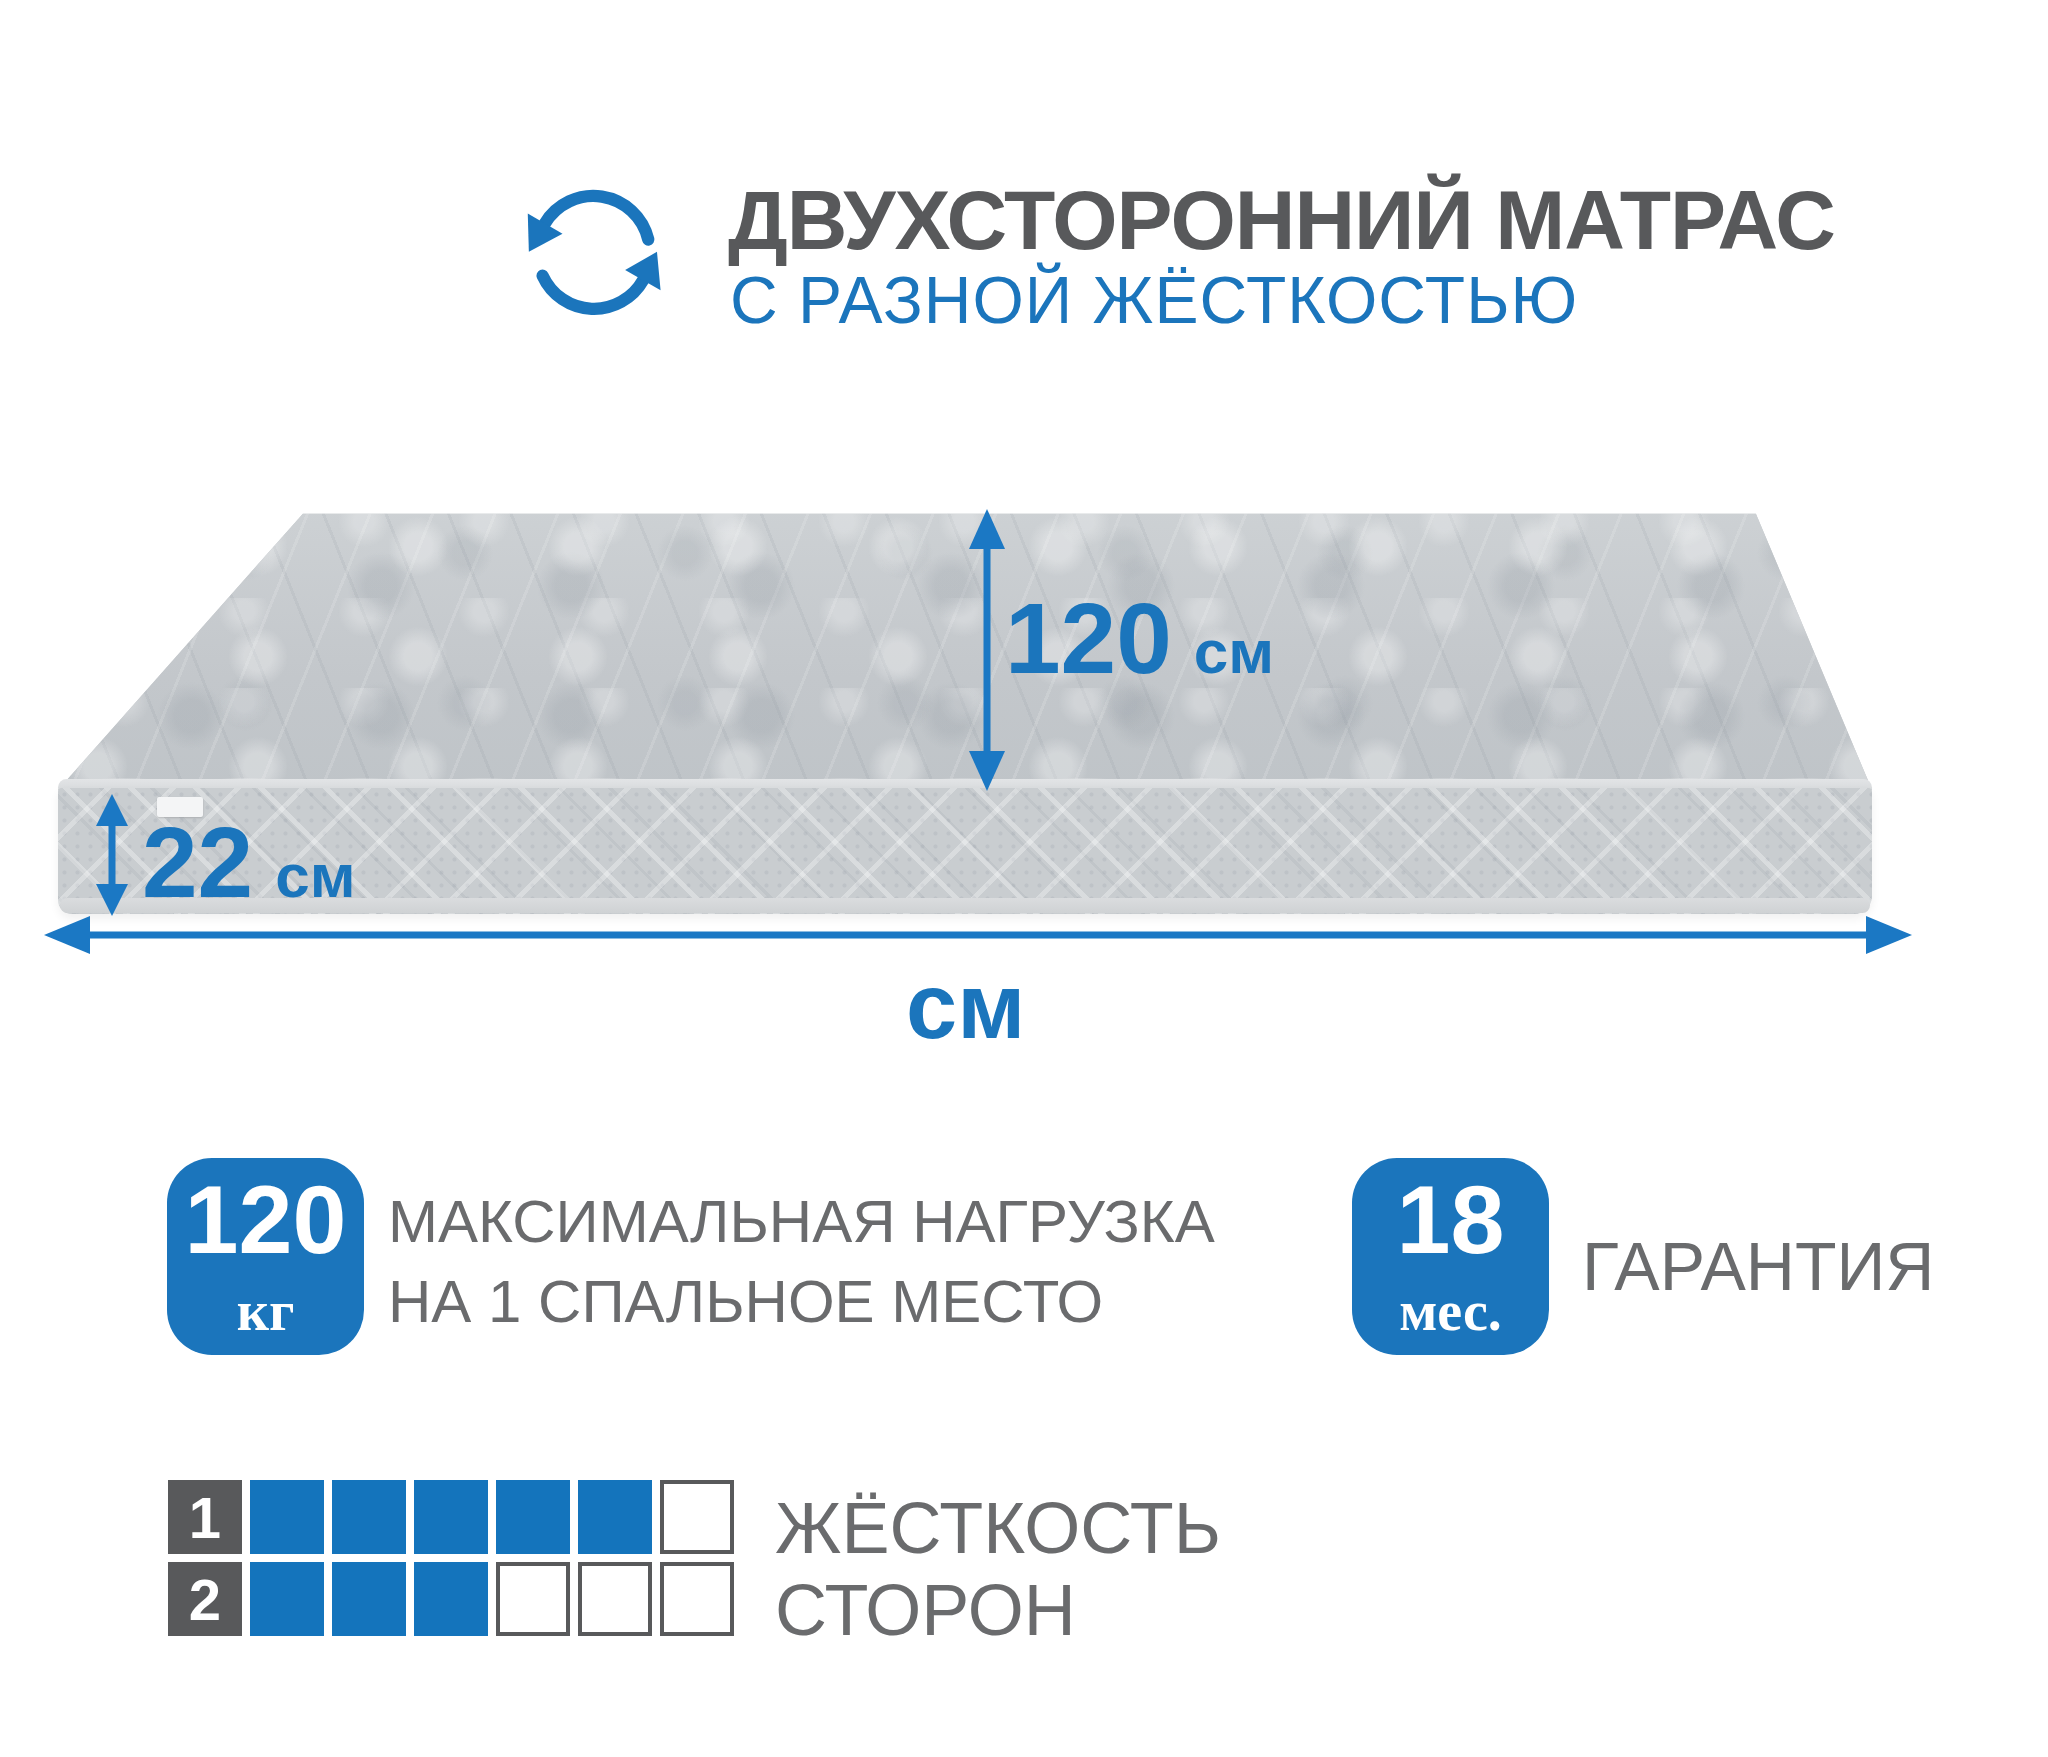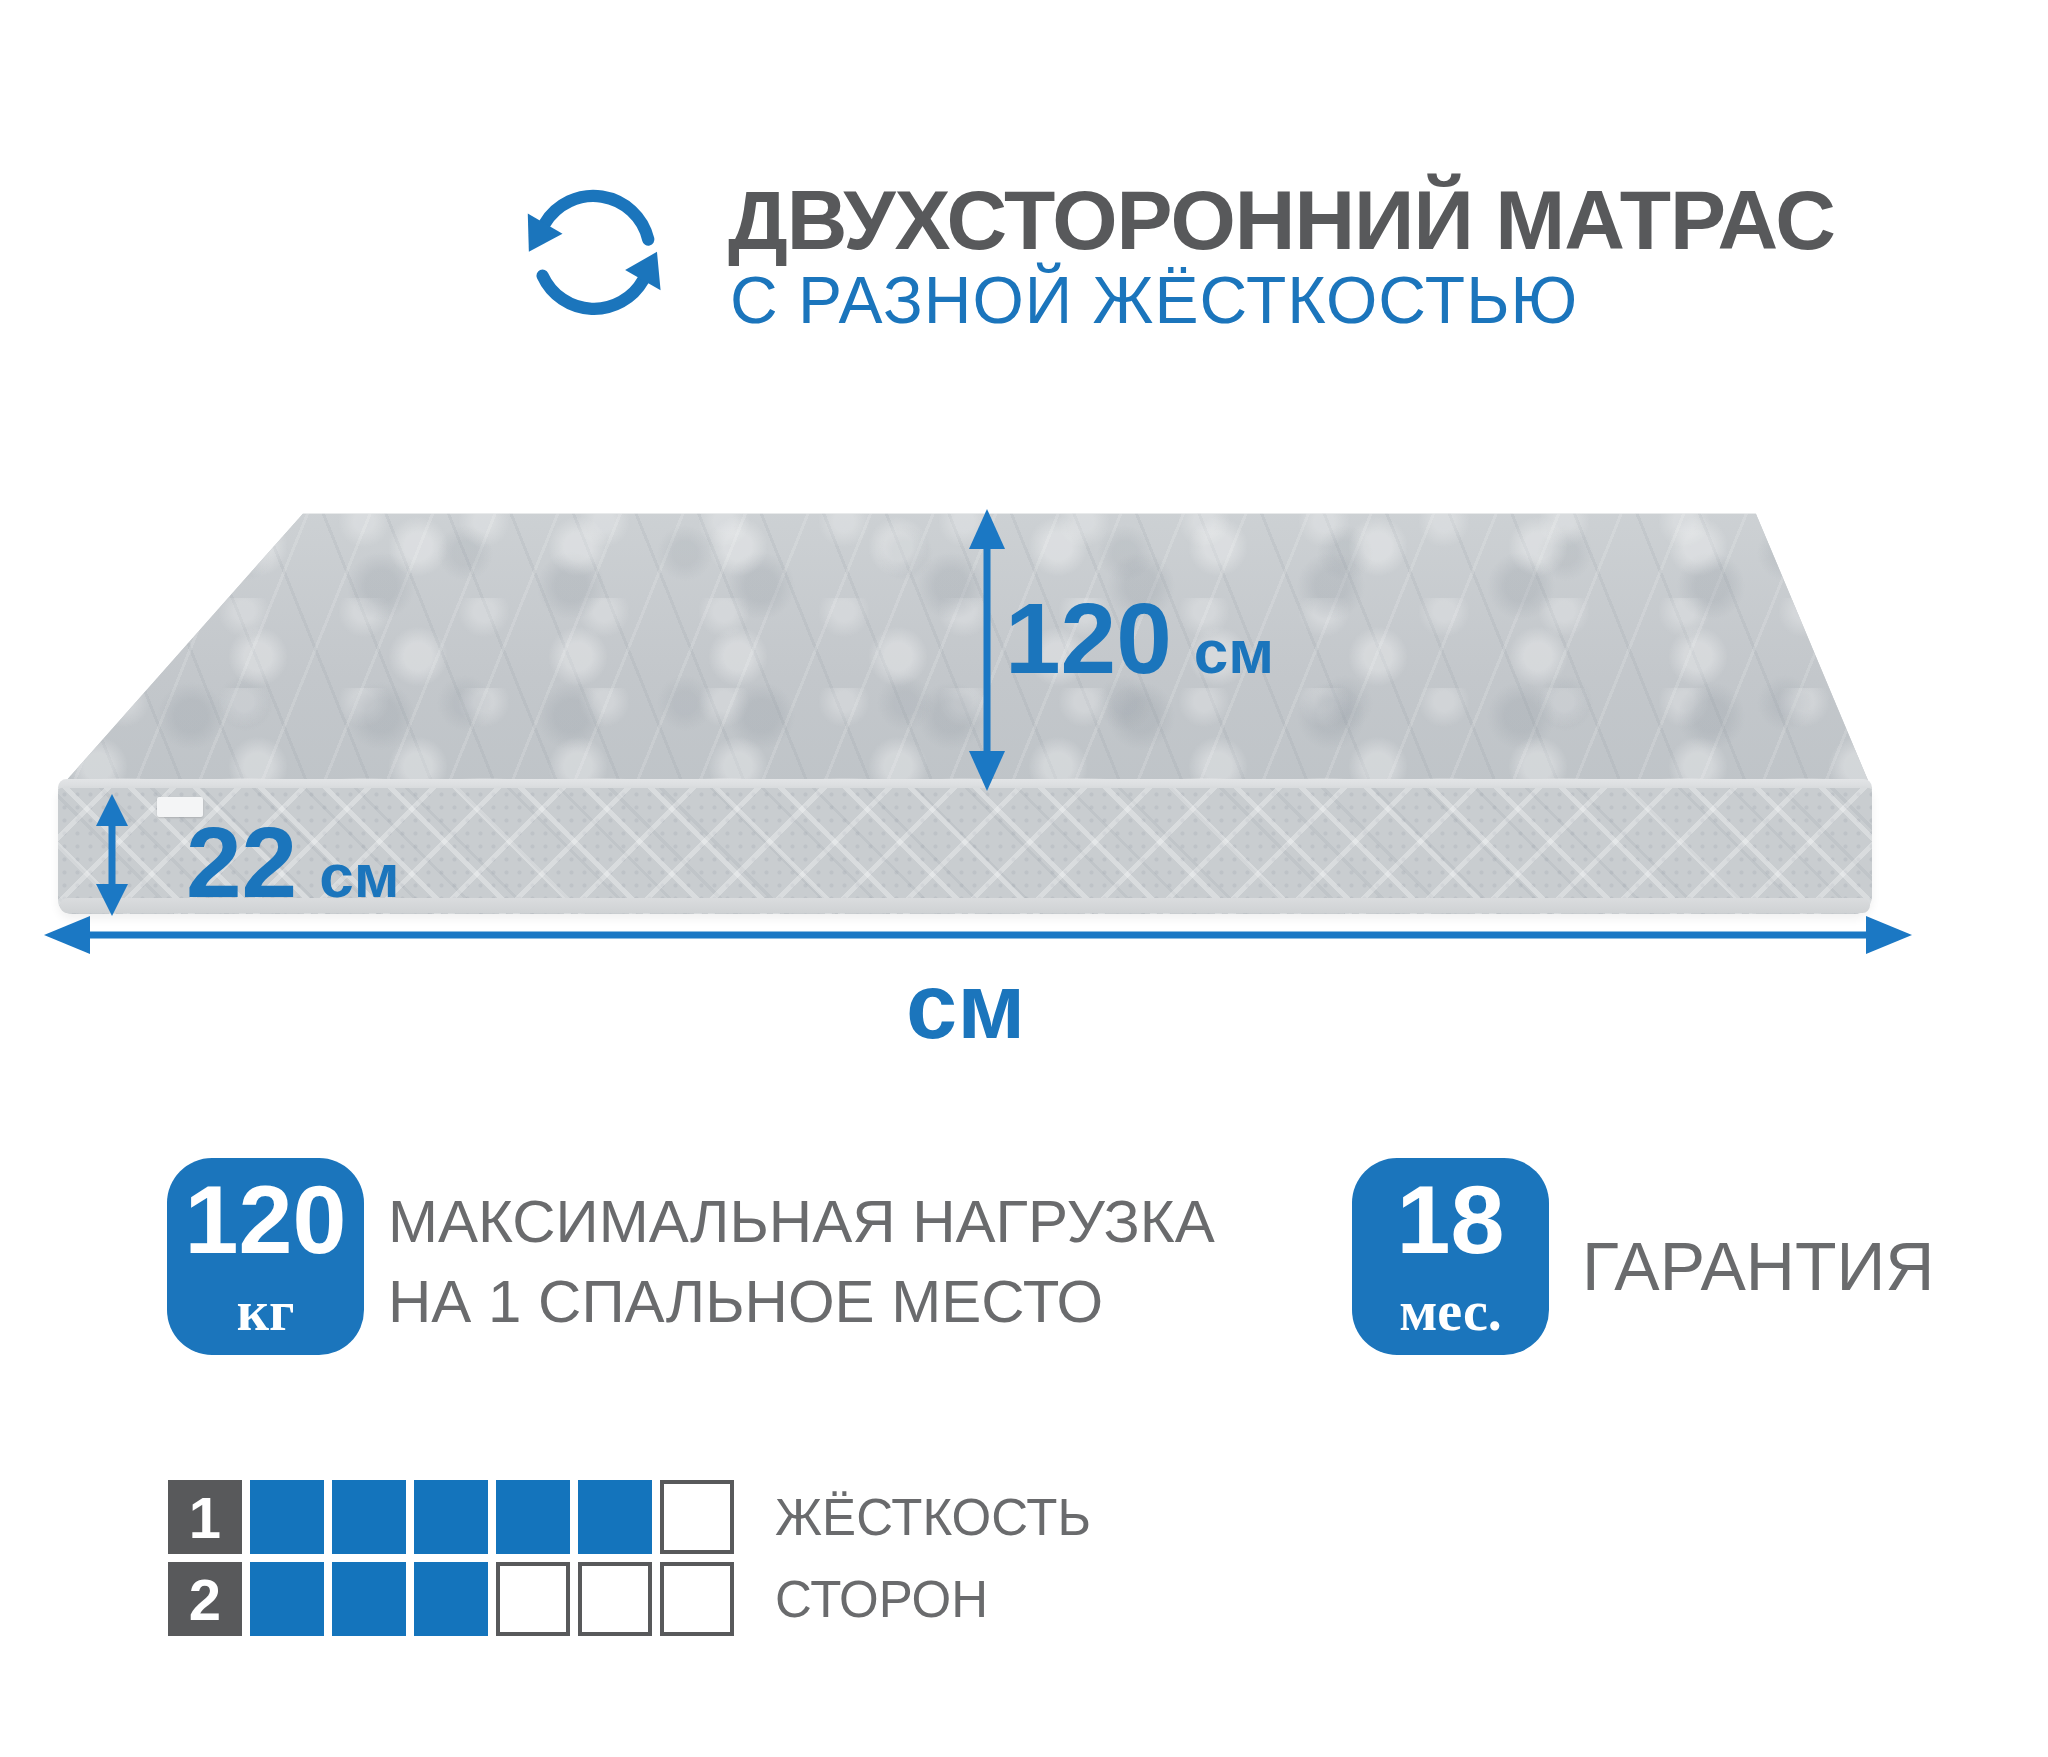--- a/index.html
+++ b/index.html
@@ -61,21 +61,21 @@
     border-radius:2px;box-shadow:0 1px 2px rgba(0,0,0,.15);
   }
 
   
   .dim-label{display:flex;align-items:baseline;color:var(--accent);font-weight:bold;white-space:nowrap;}
   .dim-value{font-size:100px;line-height:1;}
   .dim-unit{font-size:62px;line-height:1;margin-left:22px;}
   .dim-200 .dim-value{font-size:145px;}
   .dim-200 .dim-unit{font-size:92px;margin-left:30px;}
   .label-width{left:1005px;top:588px;}
-  .label-height{left:142px;top:812px;margin-left:44px;}
+  .label-height{left:142px;top:812px;}
   .label-length{left:876px;top:960px;}
   svg.arrow{display:block;}
 
   
   .badge{
     width:197px;height:197px;border-radius:45px;background:var(--accent);
     display:flex;flex-direction:column;align-items:center;justify-content:center;
     color:#fff;font-weight:bold;
   }
   .badge-load{left:167px;top:1158px;}
@@ -91,21 +91,21 @@
   
   .firmness-row{display:flex;gap:8px;}
   .firmness-rows{left:168px;top:1480px;display:flex;flex-direction:column;gap:8px;}
   .side-num{
     width:74px;height:74px;background:var(--title-gray);color:#fff;
     font-weight:bold;font-size:58px;display:flex;align-items:center;justify-content:center;
   }
   .sq{width:74px;height:74px;box-sizing:border-box;}
   .sq.filled{background:#1474bc;}
   .sq.empty{background:#fff;border:4px solid var(--title-gray);}
-  .firmness-caption{color:var(--label-gray);font-size:51px;line-height:1;white-space:nowrap;}
+  .firmness-caption{color:var(--label-gray);font-size:72px;line-height:1;white-space:nowrap;}
   .firm-cap-1{left:775px;top:1492px;}
   .firm-cap-2{left:775px;top:1574px;}
 </style>
 </head>
 <body>
 
 <div class="canvas" style="--accent: #1b75bc; --title-gray: #58595b; --label-gray: #6a6b6d;">
 
   <svg class="abs" style="left:508px;top:178px;" width="172" height="152" viewBox="0 0 230 210">
     <g fill="none" stroke="#1b75bc" stroke-width="17" stroke-linecap="round">

